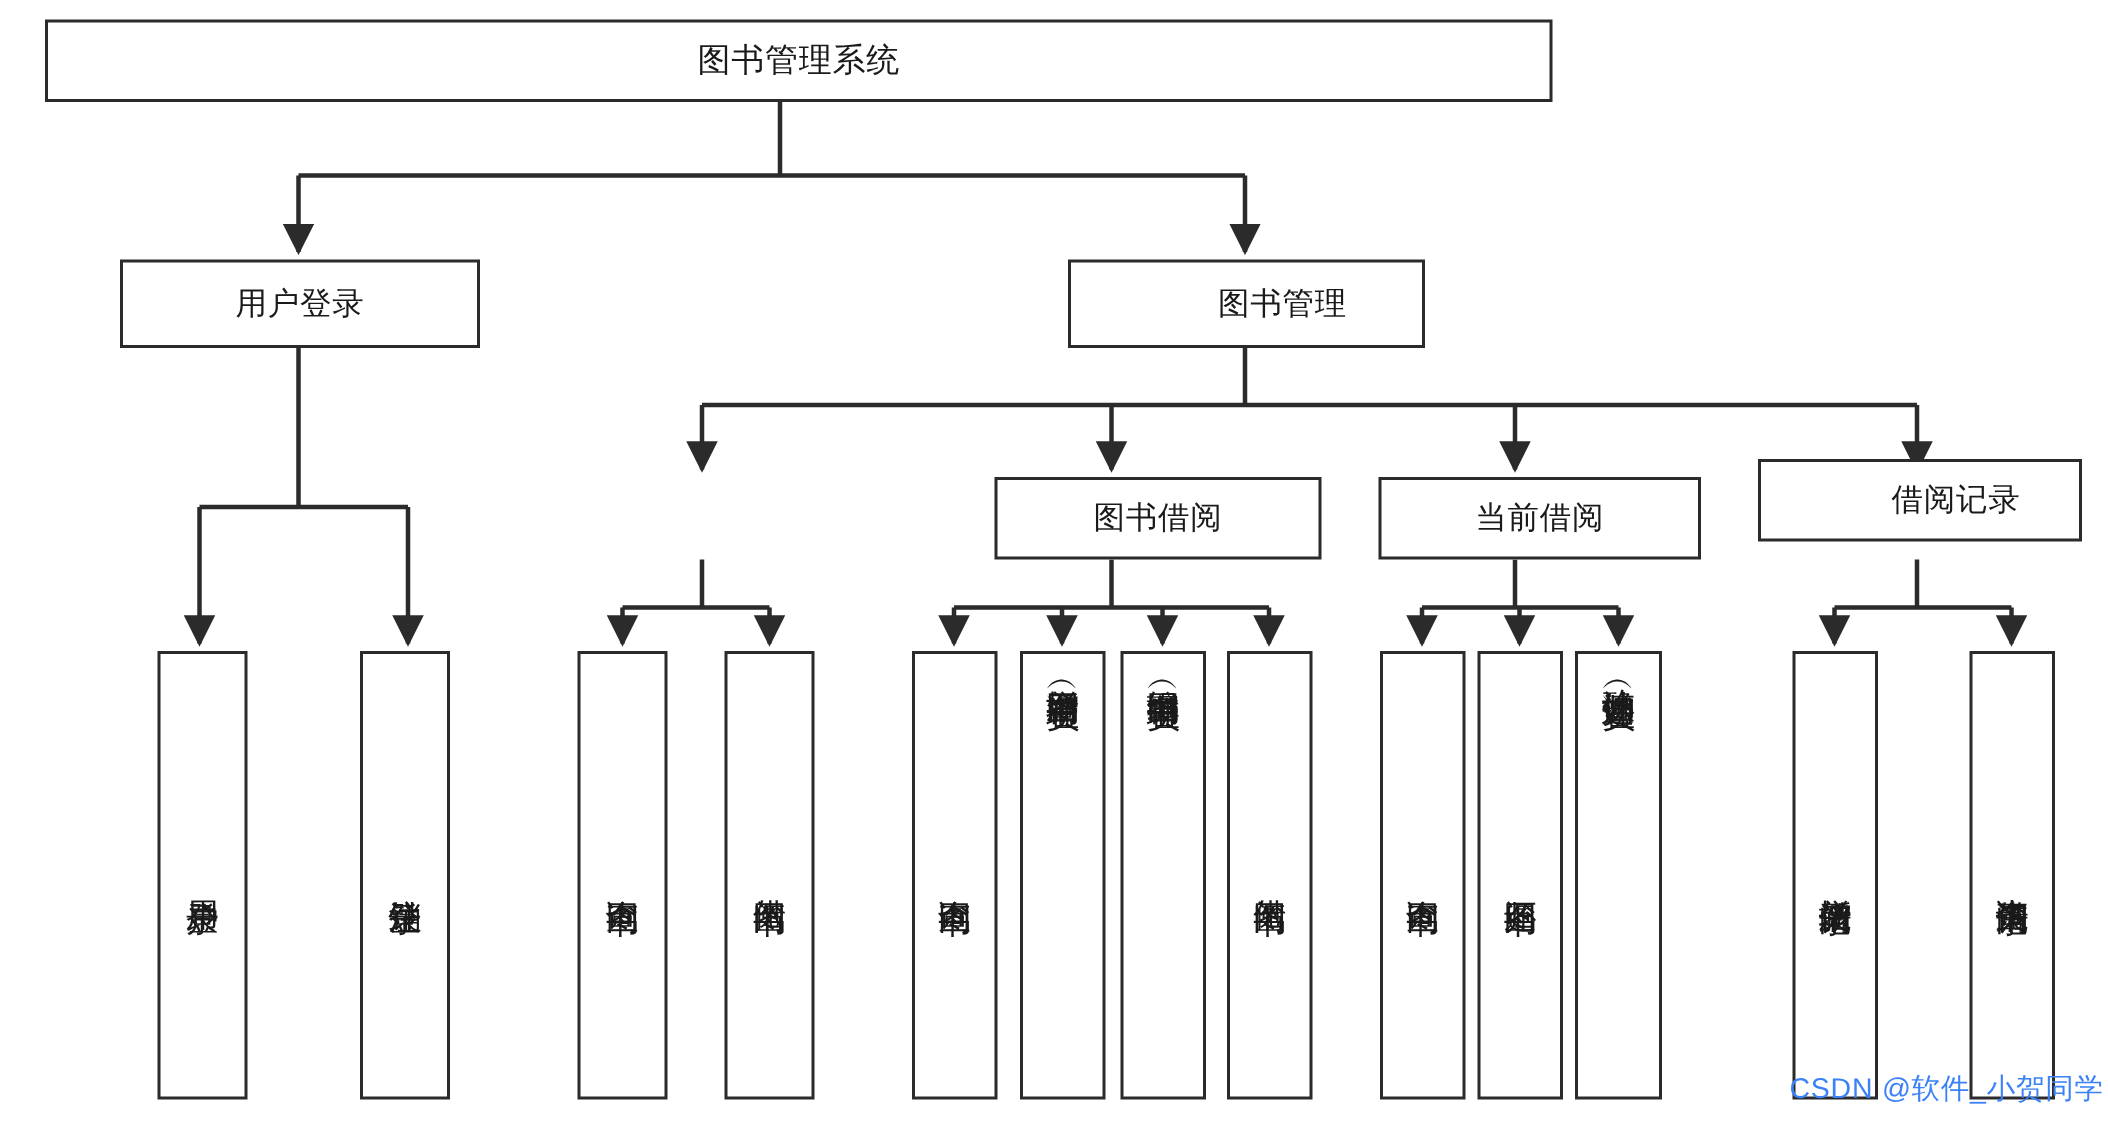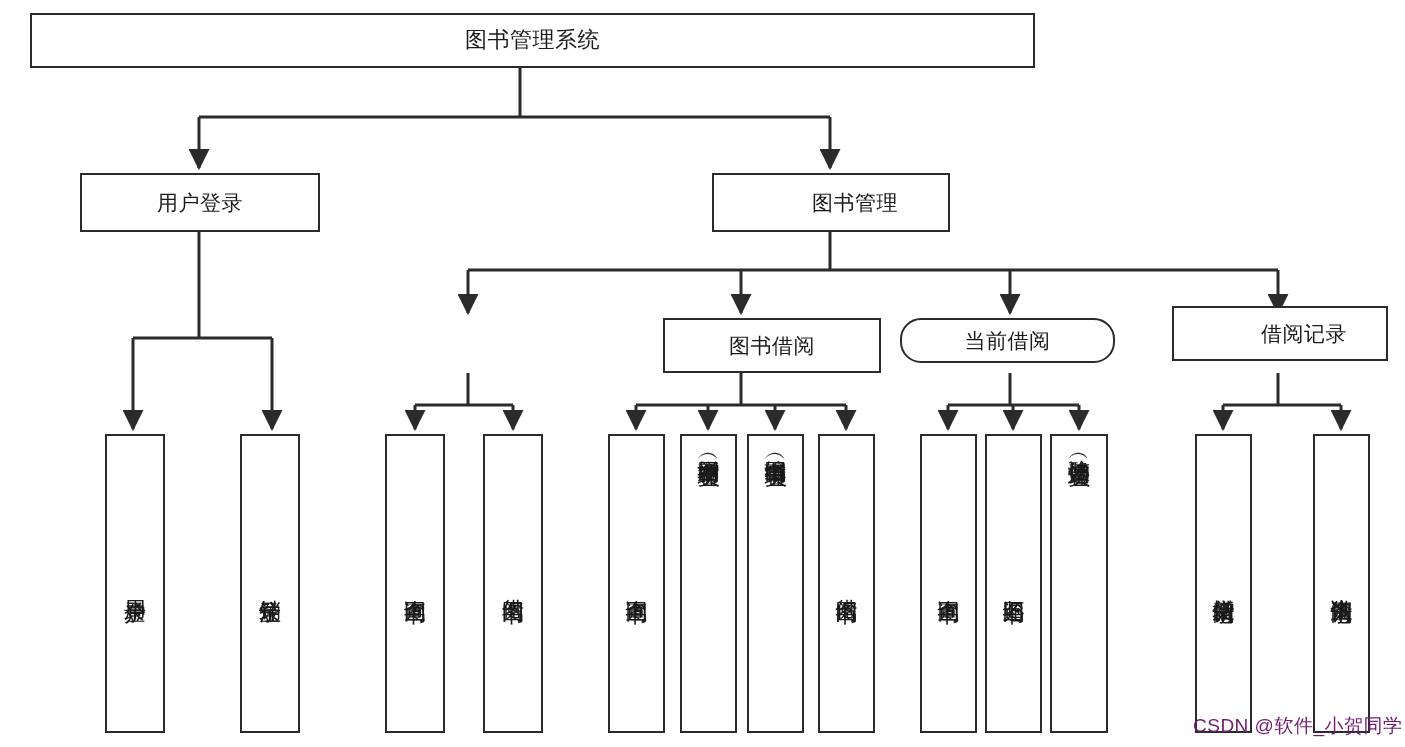--- a/index.html
+++ b/index.html
@@ -55,21 +55,21 @@
     padding: 4px 0;
     white-space: nowrap;
   }
   .node-v.tall-text {
     justify-content: flex-start;
     padding-top: 6px;
   }
   .watermark {
     position: absolute;
     font-size: 19px;
-    color: #701a75;
+    color: #3b82f6;
     letter-spacing: 0.5px;
     white-space: nowrap;
     user-select: none;
   }
 </style>
 </head>
 <body>
 
 <div id="canvas">
 
@@ -123,21 +123,21 @@
 
     </g>
   </svg>
 
   <div class="node node-h node-root" style="left:18px; top:13px; width:1005px; height:55px;margin-left:12px;">图书管理系统</div>
 
   <div class="node node-h" style="left:80px; top:173px; width:240px; height:59px;">用户登录</div>
   <div class="node node-h" style="left:712px; top:173px; width:238px; height:59px;padding-left:48px;">图书管理</div>
 
   <div class="node node-h" style="left:632px; top:318px; width:218px; height:55px;margin-left:31px;">图书借阅</div>
-  <div class="node node-h" style="left:900px; top:318px; width:215px; height:45px;border-radius:21px;">当前借阅</div>
+  <div class="node node-h" style="left:919px; top:318px; width:215px; height:55px;">当前借阅</div>
   <div class="node node-h" style="left:1172px; top:306px; width:216px; height:55px;padding-left:48px;">借阅记录</div>
 
   <div class="node node-v" style="left:105px; top:434px; width:60px; height:299px;">用户登录</div>
   <div class="node node-v" style="left:240px; top:434px; width:60px; height:299px;">注销登录</div>
 
   <div class="node node-v" style="left:385px; top:434px; width:60px; height:299px;">查询图书</div>
   <div class="node node-v" style="left:483px; top:434px; width:60px; height:299px;">借阅图书</div>
 
   <div class="node node-v" style="left:608px; top:434px; width:57px; height:299px;">查询图书</div>
   <div class="node node-v tall-text" style="left:680px; top:434px; width:57px; height:299px;">新增图书（管理员）</div>

